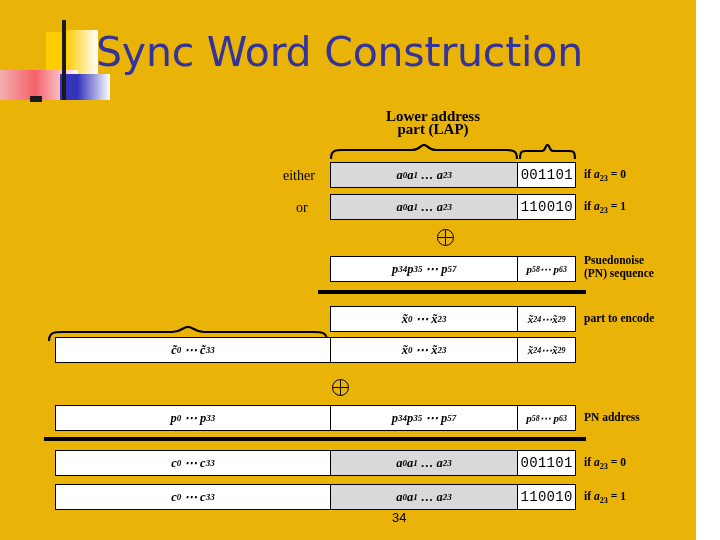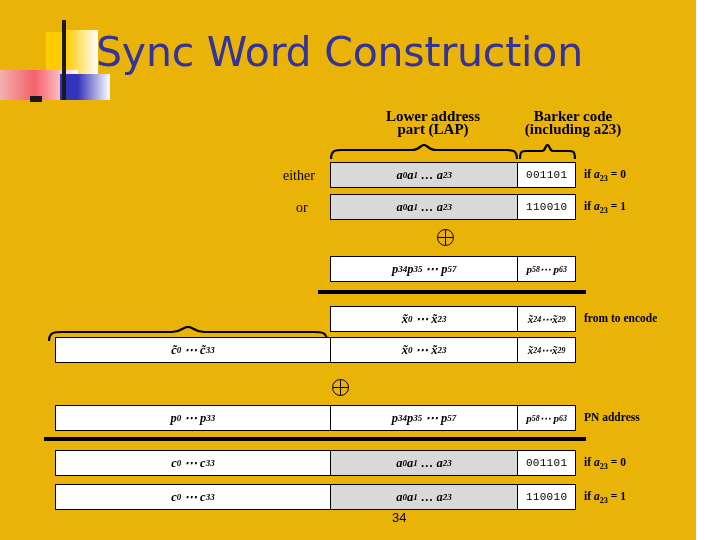--- a/index.html
+++ b/index.html
@@ -100,21 +100,21 @@
     color: #000;
     white-space: nowrap;
     overflow: hidden;
   }
   .cell + .cell { border-left: 1.6px solid #000; }
   .cell.shaded { background: #d9d9d9; }
   .cell.mono {
     font-family: "Liberation Mono", monospace;
     font-style: normal;
     font-weight: normal;
-    font-size: 11px;
+    font-size: 14px;
     letter-spacing: 0.3px;
   }
   sub { font-size: 0.72em; }
 
   .rule {
     position: absolute;
     background: #000;
     height: 4px;
   }
   .xor {
@@ -150,22 +150,20 @@
     <div class="red-fade"></div>
     <div class="blue-fade"></div>
     <div class="black-bar"></div>
     <div class="black-dot"></div>
   </div>
 
   <div class="title">Sync Word Construction</div>
 
   <div class="cap" style="left:358px; top:110px; width:150px;">Lower address
 part (LAP)</div>
-  <div class="cap" style="left:498px; top:110px; width:150px;">Barker code
-(including a23)</div>
 
   <div class="brace" style="left:330px; top:144px;">
     <svg width="188" height="16" viewBox="0 0 188 16">
       <path d="M1,15 C1,6 6,6 12,6 L82,6 C90,6 90,1 94,1 C98,1 98,6 106,6 L176,6 C182,6 187,6 187,15" fill="none" stroke="#000" stroke-width="2.2"></path>
     </svg>
   </div>
   <div class="brace" style="left:519px; top:144px;">
     <svg width="57" height="16" viewBox="0 0 57 16">
       <path d="M1,15 C1,7 3,7 7,7 L23,7 C27,7 26,1 28.5,1 C31,1 30,7 34,7 L50,7 C54,7 56,7 56,15" fill="none" stroke="#000" stroke-width="2.2"></path>
     </svg>
@@ -192,38 +190,40 @@
   <div class="xor" style="left:437px; top:229px;"></div>
 
   <div class="box" style="left:330px; top:256px; width:246px;">
     <div class="cell" style="width:188px;">
       <i>p</i><sub>34</sub><i>p</i><sub>35</sub>&nbsp;⋯&nbsp;<i>p</i><sub>57</sub>
     </div>
     <div class="cell" style="width:58px; font-size:11px;">
       <i>p</i><sub>58</sub>⋯&nbsp;<i>p</i><sub>63</sub>
     </div>
   </div>
+  <div class="side-label" style="left:584px; top:254px;">Psuedonoise
+(PN) sequence</div>
 
   <div class="rule" style="left:318px; top:290px; width:268px;"></div>
 
   <div class="brace" style="left:48px; top:326px;">
     <svg width="280" height="16" viewBox="0 0 280 16">
       <path d="M1,15 C1,6 7,6 14,6 L124,6 C134,6 134,1 140,1 C146,1 146,6 156,6 L266,6 C273,6 279,6 279,15" fill="none" stroke="#000" stroke-width="2.2"></path>
     </svg>
   </div>
 
   <div class="box" style="left:330px; top:306px; width:246px;">
     <div class="cell" style="width:188px;">
       <i>x̃</i><sub>0</sub>&nbsp;⋯&nbsp;<i>x̃</i><sub>23</sub>
     </div>
     <div class="cell" style="width:58px; font-size:11px;">
       <i>x̃</i><sub>24</sub>⋯<i>x̃</i><sub>29</sub>
     </div>
   </div>
-  <div class="side-label" style="left:584px; top:312px;">from to encode</div>
+  <div class="side-label" style="left:584px; top:312px;">part to encode</div>
 
   <div class="box" style="left:55px; top:337px; width:521px;">
     <div class="cell" style="width:275px;">
       <i>c̃</i><sub>0</sub>&nbsp;⋯&nbsp;<i>c̃</i><sub>33</sub>
     </div>
     <div class="cell" style="width:188px;">
       <i>x̃</i><sub>0</sub>&nbsp;⋯&nbsp;<i>x̃</i><sub>23</sub>
     </div>
     <div class="cell" style="width:58px; font-size:11px;">
       <i>x̃</i><sub>24</sub>⋯<i>x̃</i><sub>29</sub>

